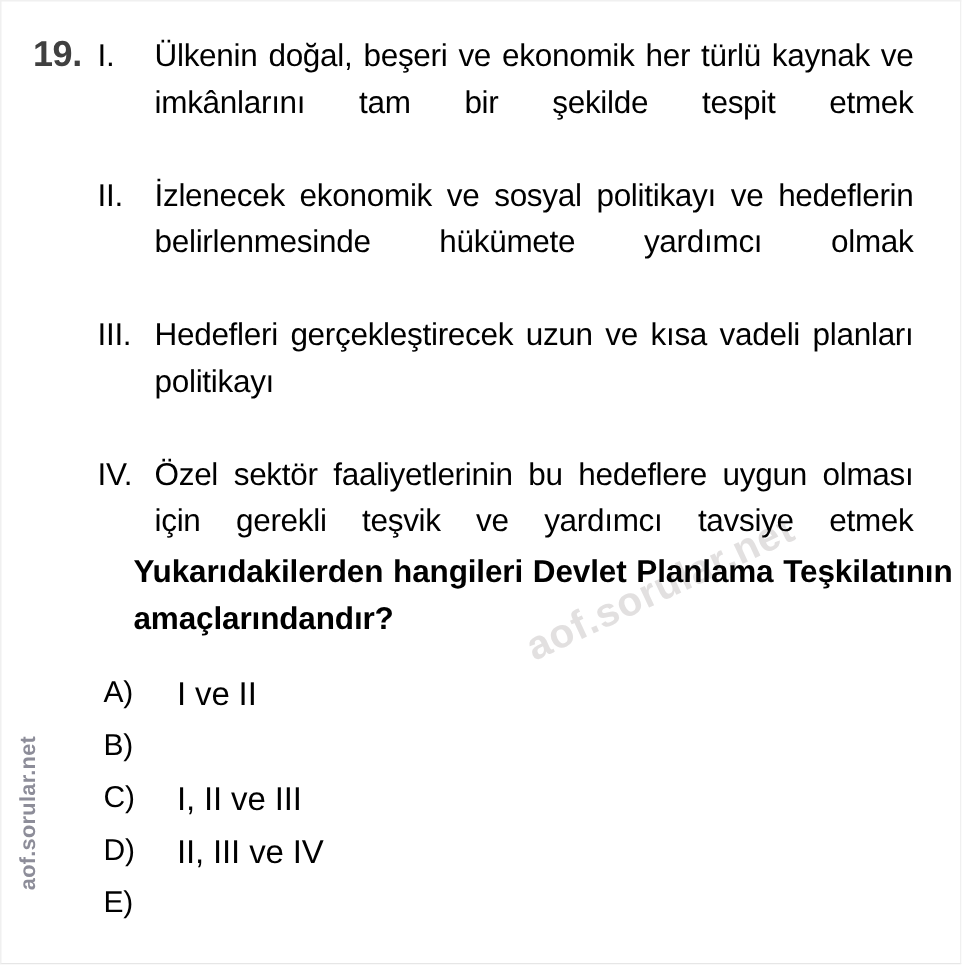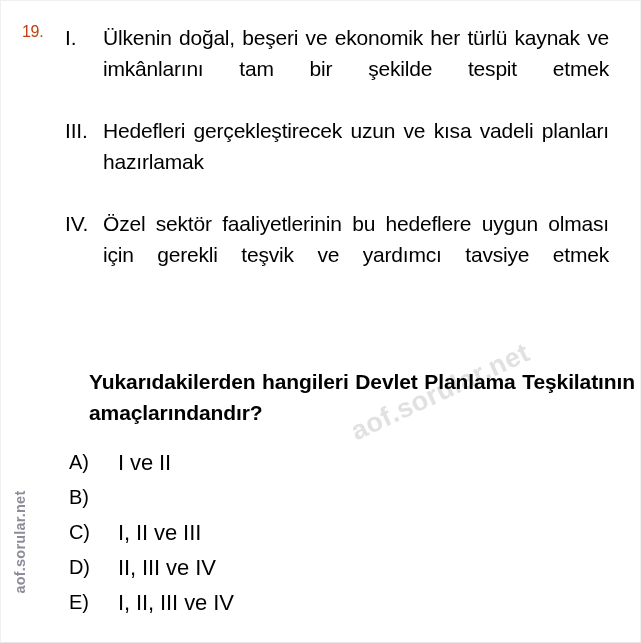--- a/index.html
+++ b/index.html
@@ -59,23 +59,23 @@
     left: 0;
     top: 0;
     width: 641px;
     z-index: 2;
   }
 
   .q-number {
     position: absolute;
     left: 21px;
     top: 22px;
-    font-size: 16px;
-    font-weight: normal;
-    color: #c2410c;
+    font-size: 24px;
+    font-weight: bold;
+    color: #404040;
     letter-spacing: -0.3px;
   }
 
   .roman-list {
     position: absolute;
     left: 64px;
     top: 21px;
     width: 544px;
   }
   .roman-item {
@@ -175,24 +175,28 @@
 
     <div class="q-number">19.</div>
 
     <div class="roman-list">
 
       <div class="roman-item">
         <span class="marker">I.</span>
         <span class="body">Ülkenin doğal, beşeri ve ekonomik her türlü kaynak ve imkânlarını tam bir şekilde tespit etmek</span>
       </div>
 
+      <div class="roman-item">
+        <span class="marker">II.</span>
+        <span class="body">İzlenecek ekonomik ve sosyal politikayı ve hedeflerin belirlenmesinde hükümete yardımcı olmak</span>
+      </div>
 
       <div class="roman-item">
         <span class="marker">III.</span>
-        <span class="body">Hedefleri gerçekleştirecek uzun ve kısa vadeli planları hazırlamak</span>
+        <span class="body">Hedefleri gerçekleştirecek uzun ve kısa vadeli planları politikayı</span>
       </div>
 
       <div class="roman-item">
         <span class="marker">IV.</span>
         <span class="body">Özel sektör faaliyetlerinin bu hedeflere uygun olması için gerekli teşvik ve yardımcı tavsiye etmek</span>
       </div>
 
     </div>
 
     <div class="stem">Yukarıdakilerden hangileri Devlet Planlama Teşkilatının amaçlarındandır?</div>
@@ -213,19 +217,18 @@
         <span class="opt-text">I, II ve III</span>
       </div>
 
       <div class="option">
         <span class="opt-letter">D)</span>
         <span class="opt-text">II, III ve IV</span>
       </div>
 
       <div class="option">
         <span class="opt-letter">E)</span>
-        <span class="opt-text">I, II, III ve IV</span>
       </div>
 
     </div>
 
   </div>
 </div>
 
 </body></html>

